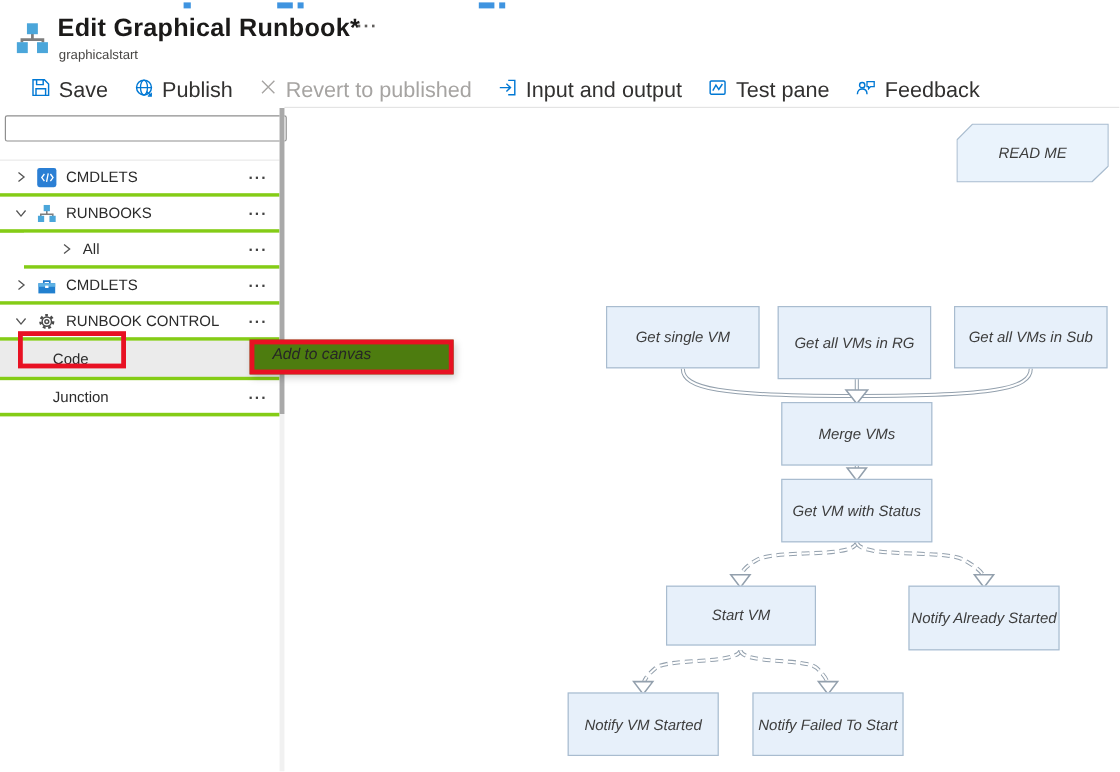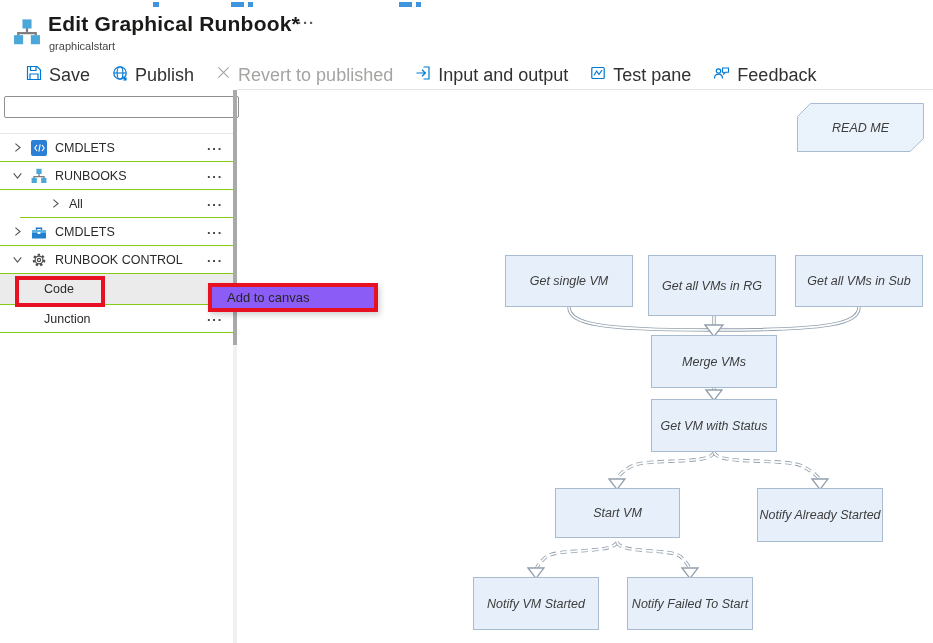--- a/index.html
+++ b/index.html
@@ -16,21 +16,21 @@
   .title-more{position:absolute;left:297px;top:14px;font-size:15px;font-weight:700;color:#605e5c;letter-spacing:1px;cursor:pointer;}
   .page-subtitle{position:absolute;left:49px;top:40px;font-size:11px;color:#484644;}
   
   .toolbar{position:absolute;left:26px;top:62px;height:26px;display:flex;align-items:center;gap:22px;}
   .tb-item{display:flex;align-items:flex-start;gap:7px;font-size:18px;color:#323130;cursor:pointer;white-space:nowrap;}
   .tb-item.disabled{color:#a6a4a2;cursor:default;}
   .tb-item svg{flex:0 0 auto;}
   
   .search-box{position:absolute;left:4px;top:96px;width:221px;height:20px;border:1px solid #8f8f8f;border-radius:2px;background:#fff;font-size:12px;padding:0 6px;box-sizing:content-box;outline:none;color:#333;}
   .tree{position:absolute;left:0;top:133px;width:233px;border-top:1px solid #e6e6e6;}
-  .tree-row{position:relative;height:27px;display:flex;align-items:center;gap:8px;border-bottom:1px solid #84cc16;padding-left:12px;font-size:12.5px;color:#2b2b2b;cursor:pointer;background:#fff;}
+  .tree-row{position:relative;height:27px;display:flex;align-items:center;gap:8px;border-bottom:3px solid #84cc16;padding-left:12px;font-size:12.5px;color:#2b2b2b;cursor:pointer;background:#fff;}
   .tree-row.indent1{padding-left:30px;margin-left:20px;}
   .tree-row.indent2{padding-left:44px;}
   .tree-row.selected{background:#ebebeb;height:30px;}
   .tree-row .dots{position:absolute;right:10px;top:50%;transform:translateY(-50%);font-size:13px;font-weight:700;color:#404040;letter-spacing:1px;line-height:1;}
   .chev{width:11px;height:11px;flex:0 0 auto;}
   .row-icon{width:16px;height:16px;flex:0 0 auto;display:inline-block;}
   .cmdlet-bg{width:16px;height:16px;background:#2b7fd4;border-radius:2px;display:flex;align-items:center;justify-content:center;}
   
   .divider-track{position:absolute;left:233px;top:90px;width:4px;height:553px;background:#f1f1f1;}
   .divider-thumb{position:absolute;left:233px;top:90px;width:4px;height:255px;background:#a9a9a9;}
@@ -40,21 +40,21 @@
   .node{position:absolute;box-sizing:border-box;background:#e7f0fa;border:1px solid #a9bccf;display:flex;align-items:center;justify-content:center;font-size:12.5px;color:#3d3d3d;z-index:2;text-align:center;font-style:italic;}
   .node.readme{background:transparent;border:none;}
   .node.readme svg{position:absolute;left:0;top:0;}
   .node.readme span{position:relative;}
   .c-out{stroke:#93a0ad;stroke-width:3.4;fill:none;}
   .c-in{stroke:#ffffff;stroke-width:1.7;fill:none;}
   .dash{stroke-dasharray:6.5 4;}
   .c-arrow{fill:#ffffff;stroke:#93a0ad;stroke-width:1.3;}
   
   .code-redbox{position:absolute;left:15px;top:276px;width:82px;height:23px;border:4px solid #e81123;z-index:11;pointer-events:none;}
-  .ctx-menu{position:absolute;left:208px;top:283px;width:147px;height:21px;border:4px solid #e81123;background:#8b5cf6;box-shadow:2px 3px 6px rgba(0,0,0,.18);z-index:10;display:flex;align-items:center;padding-left:15px;font-size:13px;color:#262626;cursor:pointer;}
+  .ctx-menu{position:absolute;left:208px;top:283px;width:147px;height:21px;border:4px solid #e81123;background:#4d7c0f;box-shadow:2px 3px 6px rgba(0,0,0,.18);z-index:10;display:flex;align-items:flex-start;padding-left:15px;font-size:13px;color:#262626;cursor:pointer;font-style:italic;}
 </style>
 </head>
 <body>
 
 <div class="frag" style="left:153px;width:6px;"></div>
 <div class="frag" style="left:231px;width:13px;"></div>
 <div class="frag" style="left:248px;width:5px;"></div>
 <div class="frag" style="left:399px;width:13px;"></div>
 <div class="frag" style="left:416px;width:5px;"></div>
 

